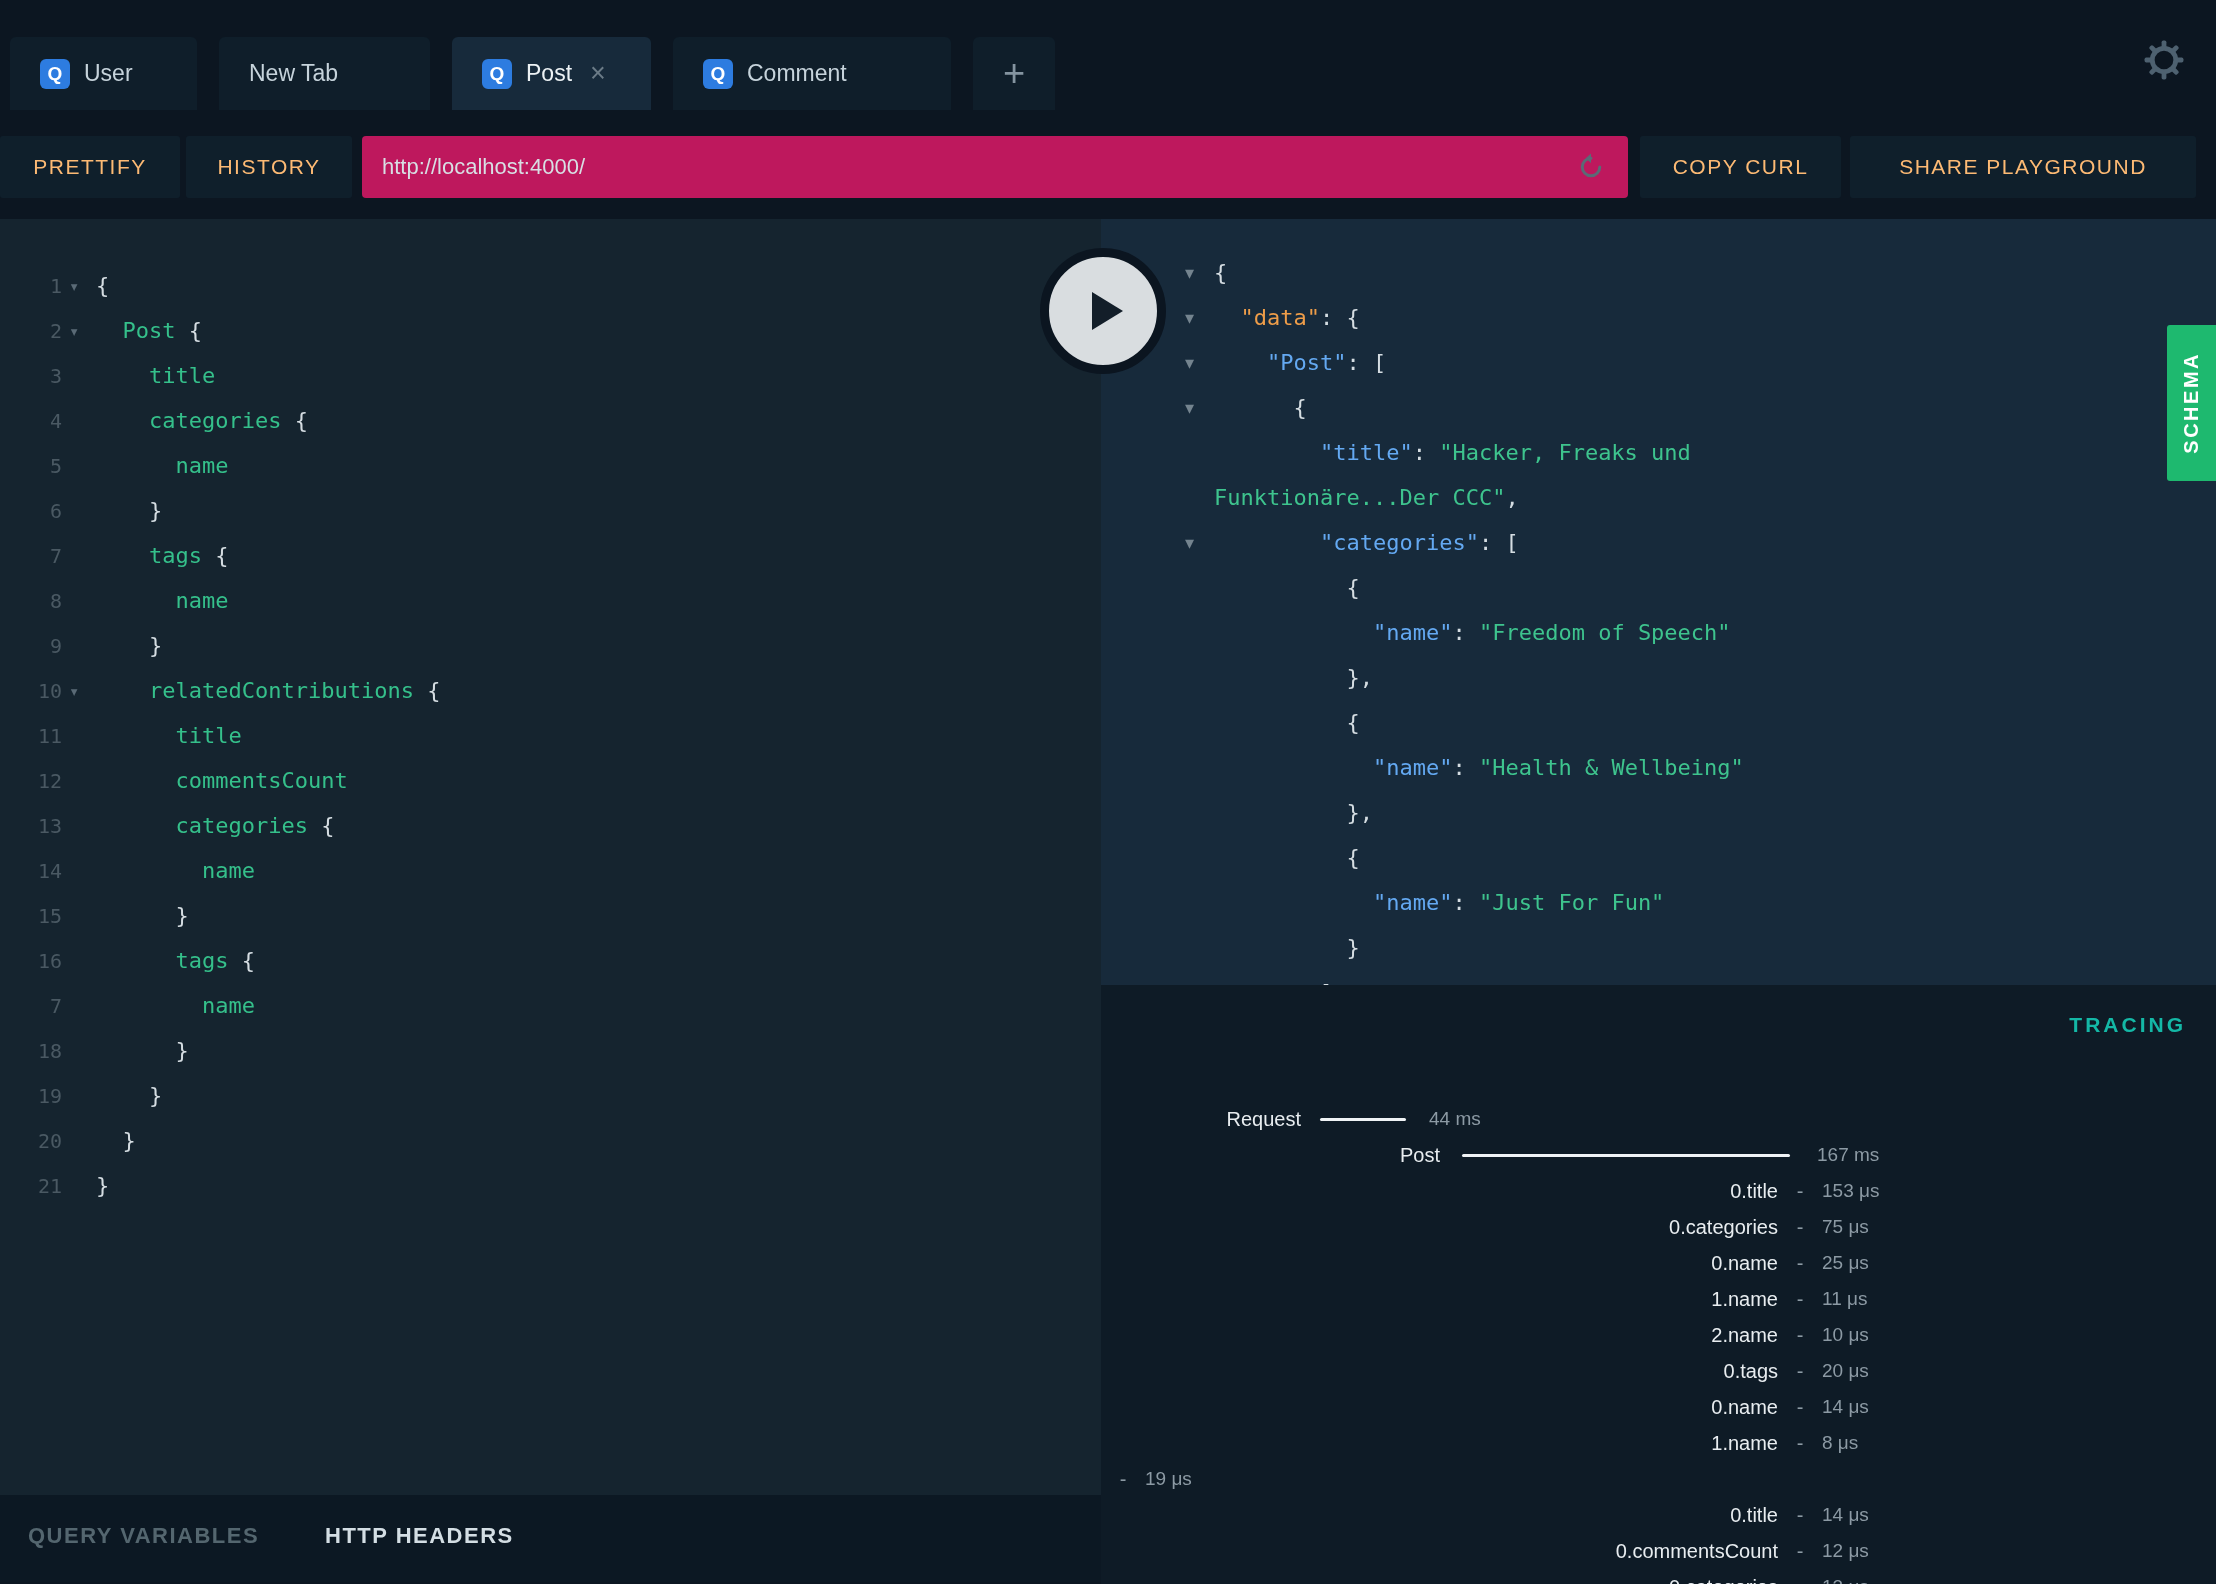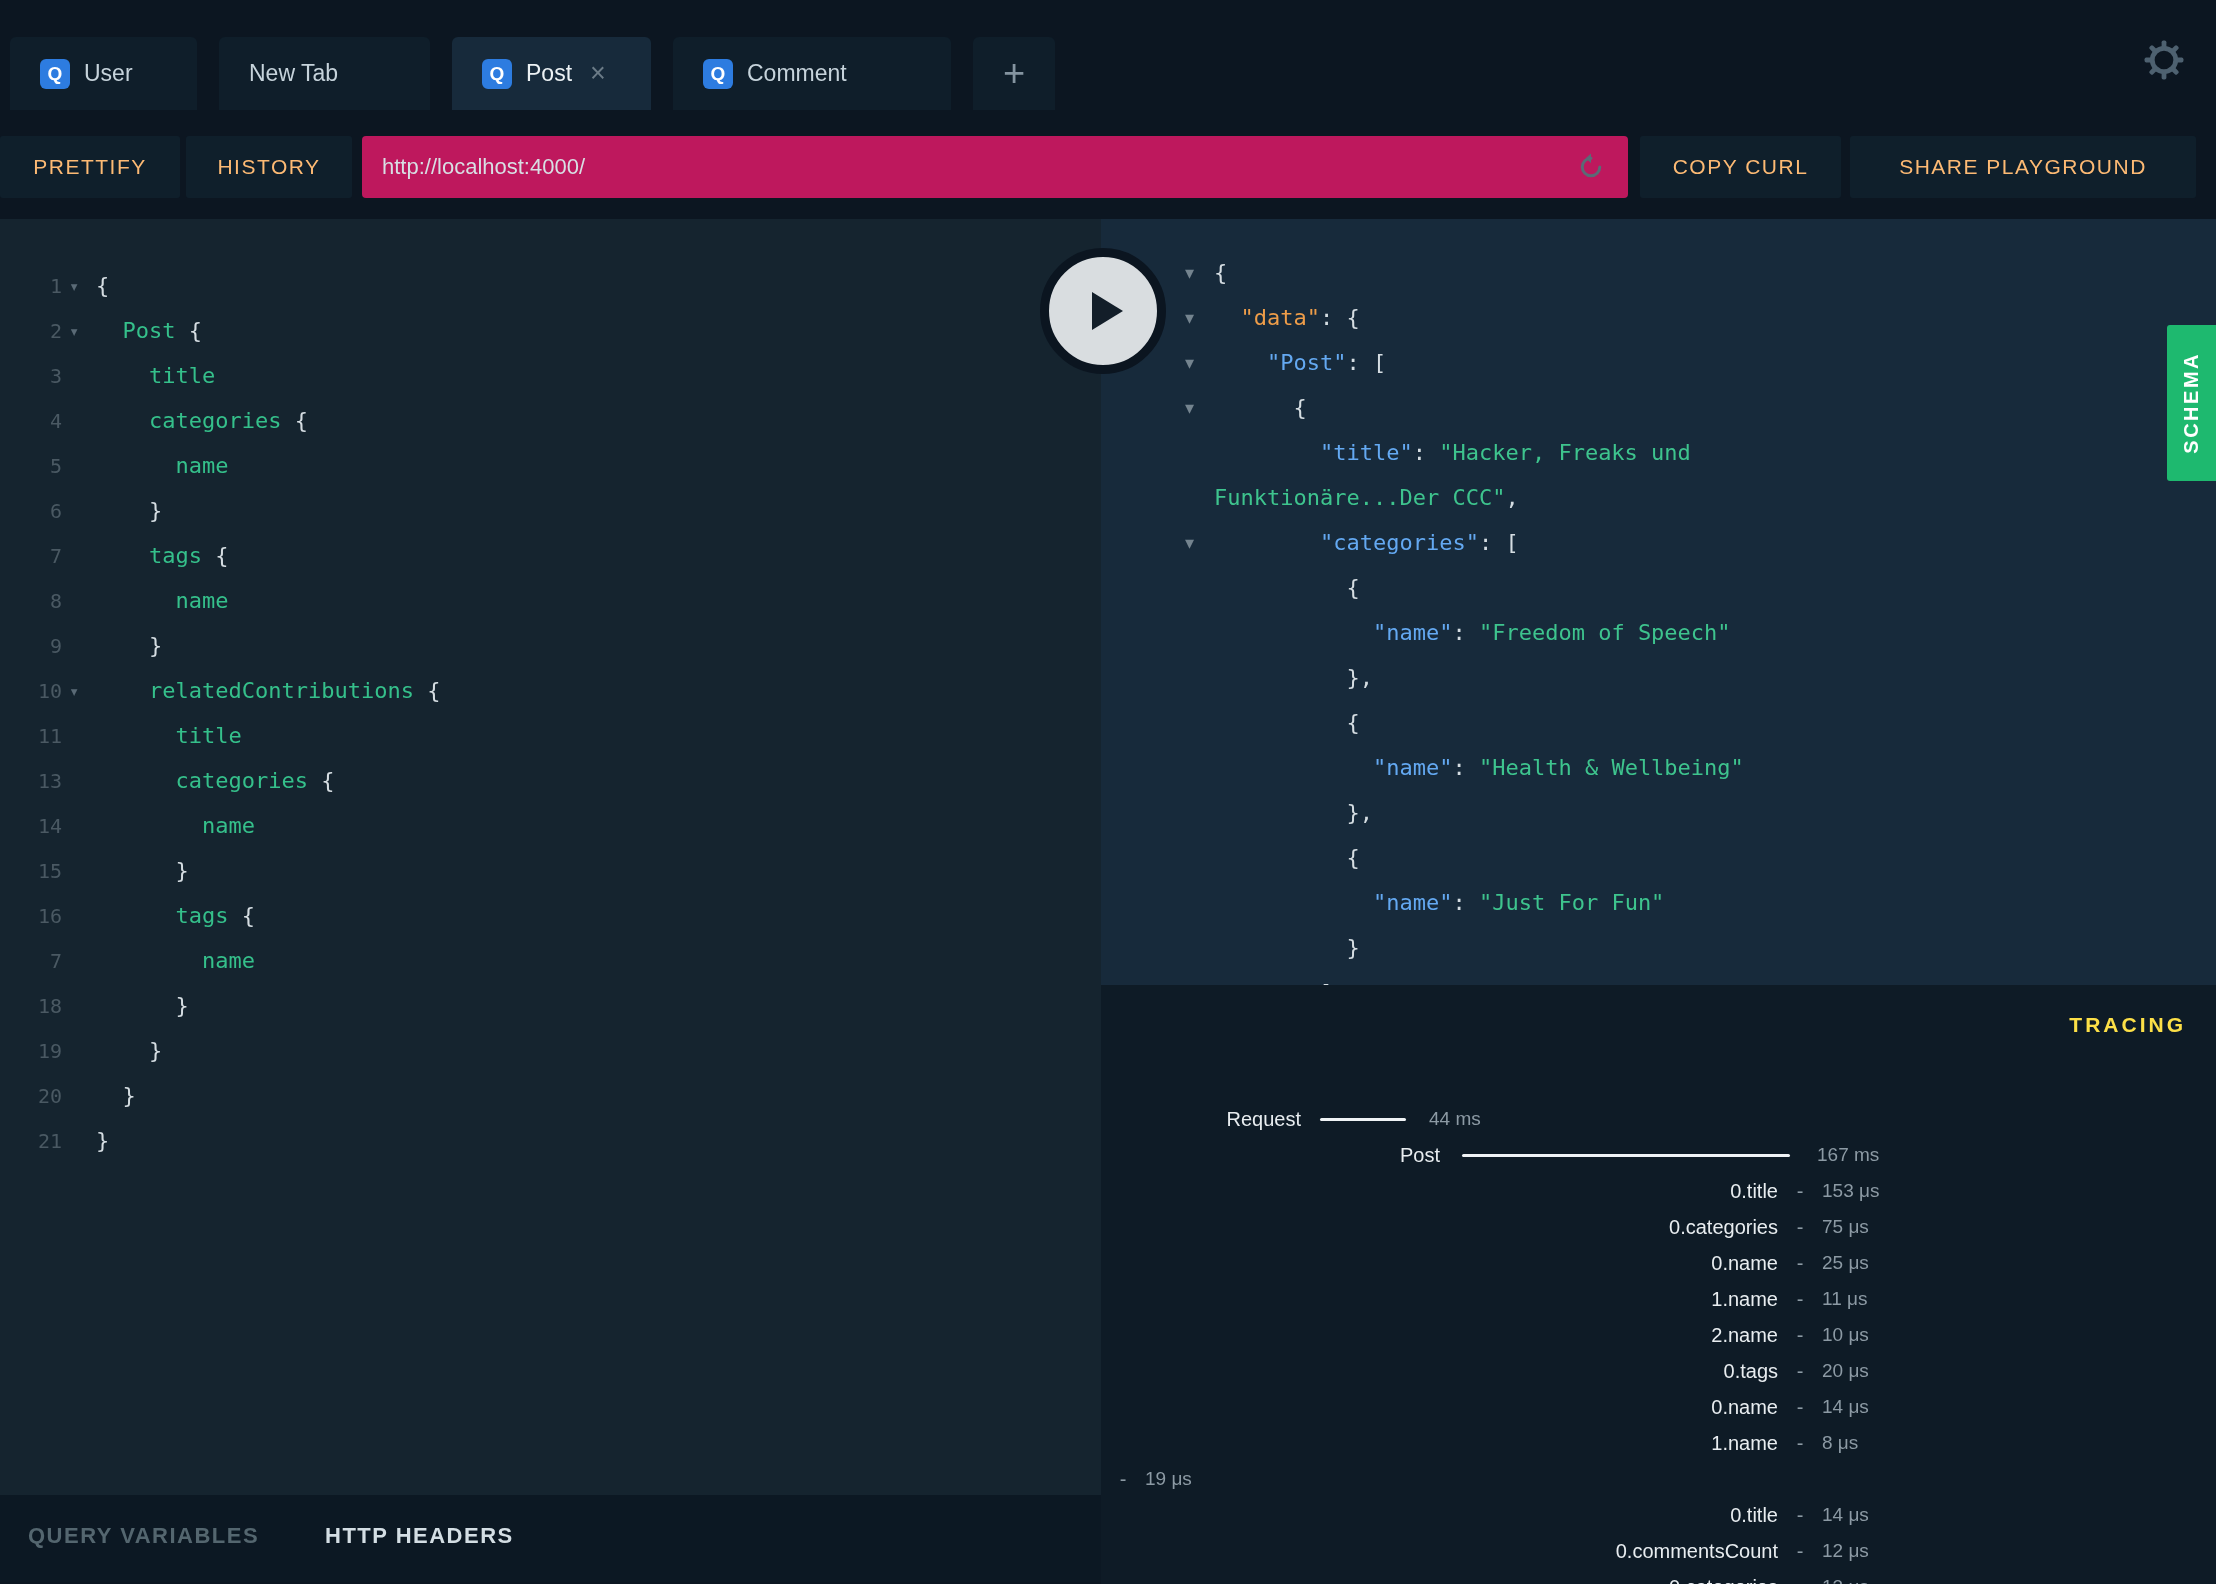--- a/index.html
+++ b/index.html
@@ -60,21 +60,21 @@
   .rline{display:flex;height:45px;align-items:center;}
   .rgut{display:inline-block;width:113px;padding-left:84px;box-sizing:border-box;color:#74848F;font-size:18px;flex:none;}
 
   .schema-tab{position:absolute;right:0;top:325px;width:49px;height:156px;background:#1EB96F;border-radius:3px 0 0 3px;
               display:flex;align-items:center;justify-content:center;cursor:pointer;}
   .schema-tab span{writing-mode:vertical-rl;transform:rotate(180deg);color:#FFFFFF;font-weight:bold;
                    font-size:20px;letter-spacing:2.5px;}
 
   
   .tracing{position:absolute;left:1101px;top:985px;width:1115px;height:599px;background:#0E1B26;overflow:hidden;}
-  .tracing-title{position:absolute;top:28px;right:30px;color:#fde047;font-weight:bold;font-size:21px;letter-spacing:3px;}
+  .tracing-title{position:absolute;top:28px;right:30px;color:#14b8a6;font-weight:bold;font-size:21px;letter-spacing:3px;}
   .trows{position:absolute;left:0;top:116px;width:1115px;}
   .trow{display:flex;height:36px;align-items:center;font-size:20px;}
   .tlabel{text-align:right;color:#E8EDF0;white-space:nowrap;flex:none;}
   .trow-request .tlabel{width:200px;}
   .trow-post .tlabel{width:339px;}
   .trow-field .tlabel{width:677px;}
   .tbar{height:3px;background:#EFF3F5;border-radius:2px;flex:none;}
   .trow-request .tbar{width:86px;margin-left:19px;margin-right:23px;}
   .trow-post .tbar{width:328px;margin-left:22px;margin-right:27px;}
   .tdash{width:44px;text-align:center;color:#8C9AA4;flex:none;}
@@ -214,20 +214,25 @@
           <span class="ln">10</span>
           <span class="fold">▾</span>
           <span class="codeline"><span class="tok-p">    </span><span class="tok-f">relatedContributions</span><span class="tok-p"> {</span></span>
         </div>
         <div class="eline">
           <span class="ln">11</span>
           <span class="fold"></span>
           <span class="codeline"><span class="tok-p">      </span><span class="tok-f">title</span></span>
         </div>
         <div class="eline">
+          <span class="ln">12</span>
+          <span class="fold"></span>
+          <span class="codeline"><span class="tok-p">      </span><span class="tok-f">commentsCount</span></span>
+        </div>
+        <div class="eline">
           <span class="ln">13</span>
           <span class="fold"></span>
           <span class="codeline"><span class="tok-p">      </span><span class="tok-f">categories</span><span class="tok-p"> {</span></span>
         </div>
         <div class="eline">
           <span class="ln">14</span>
           <span class="fold"></span>
           <span class="codeline"><span class="tok-p">        </span><span class="tok-f">name</span></span>
         </div>
         <div class="eline">

